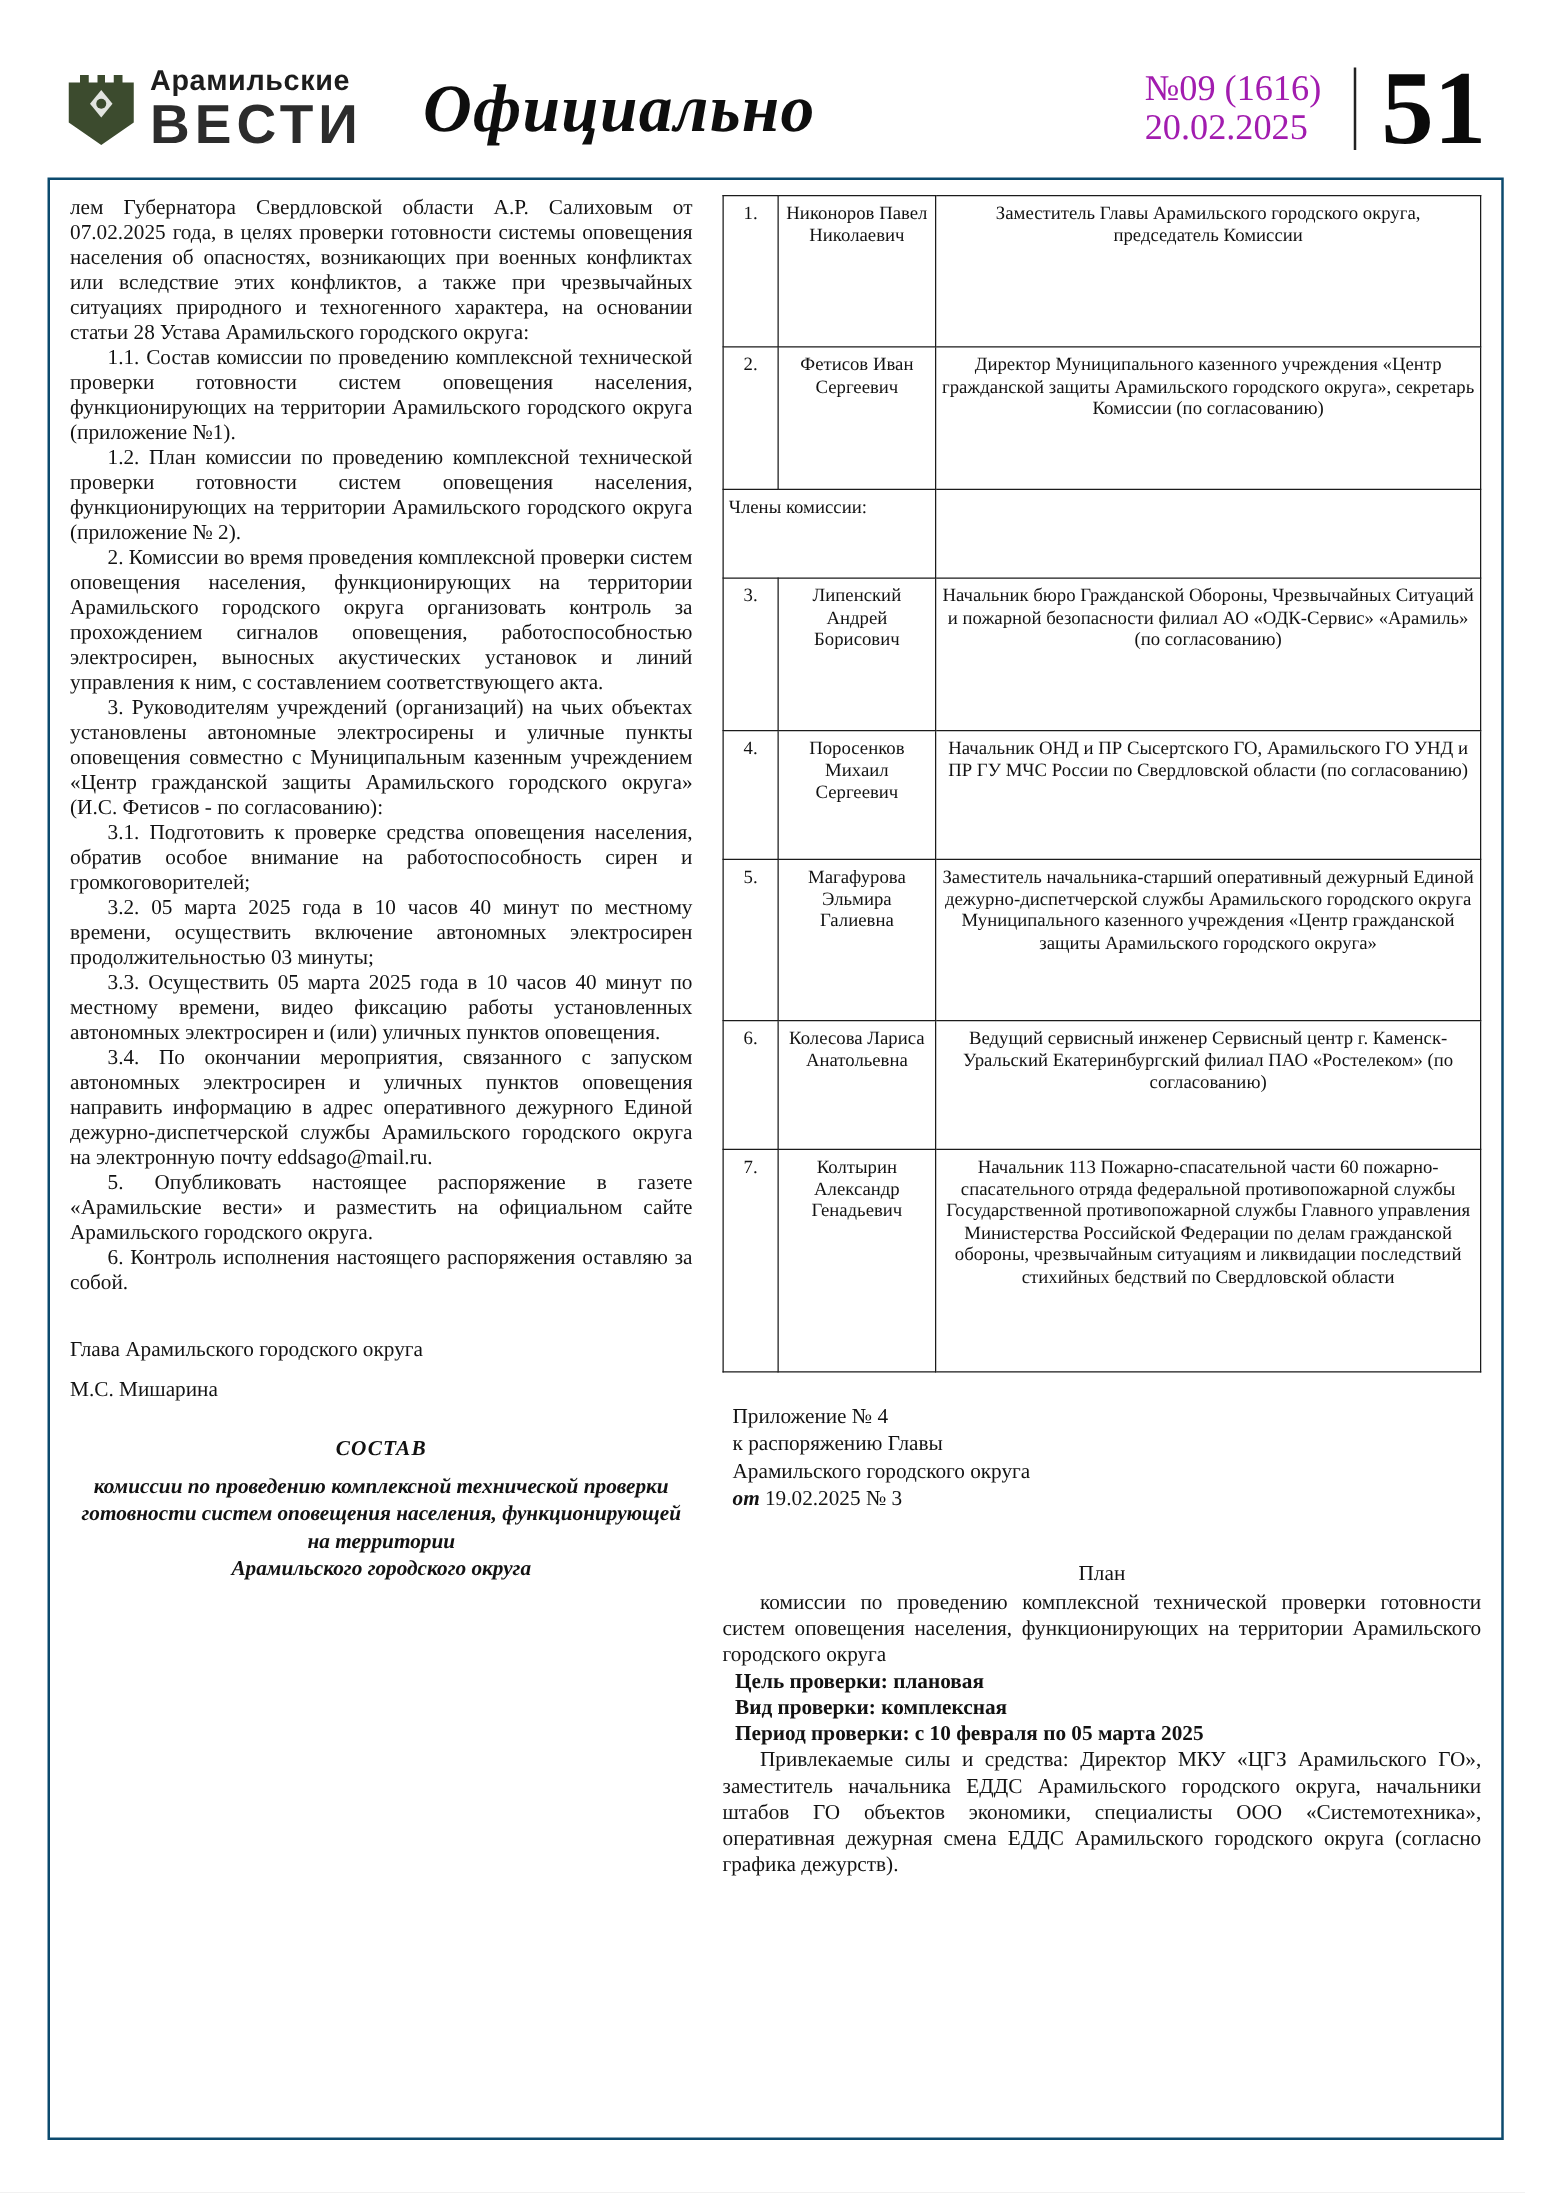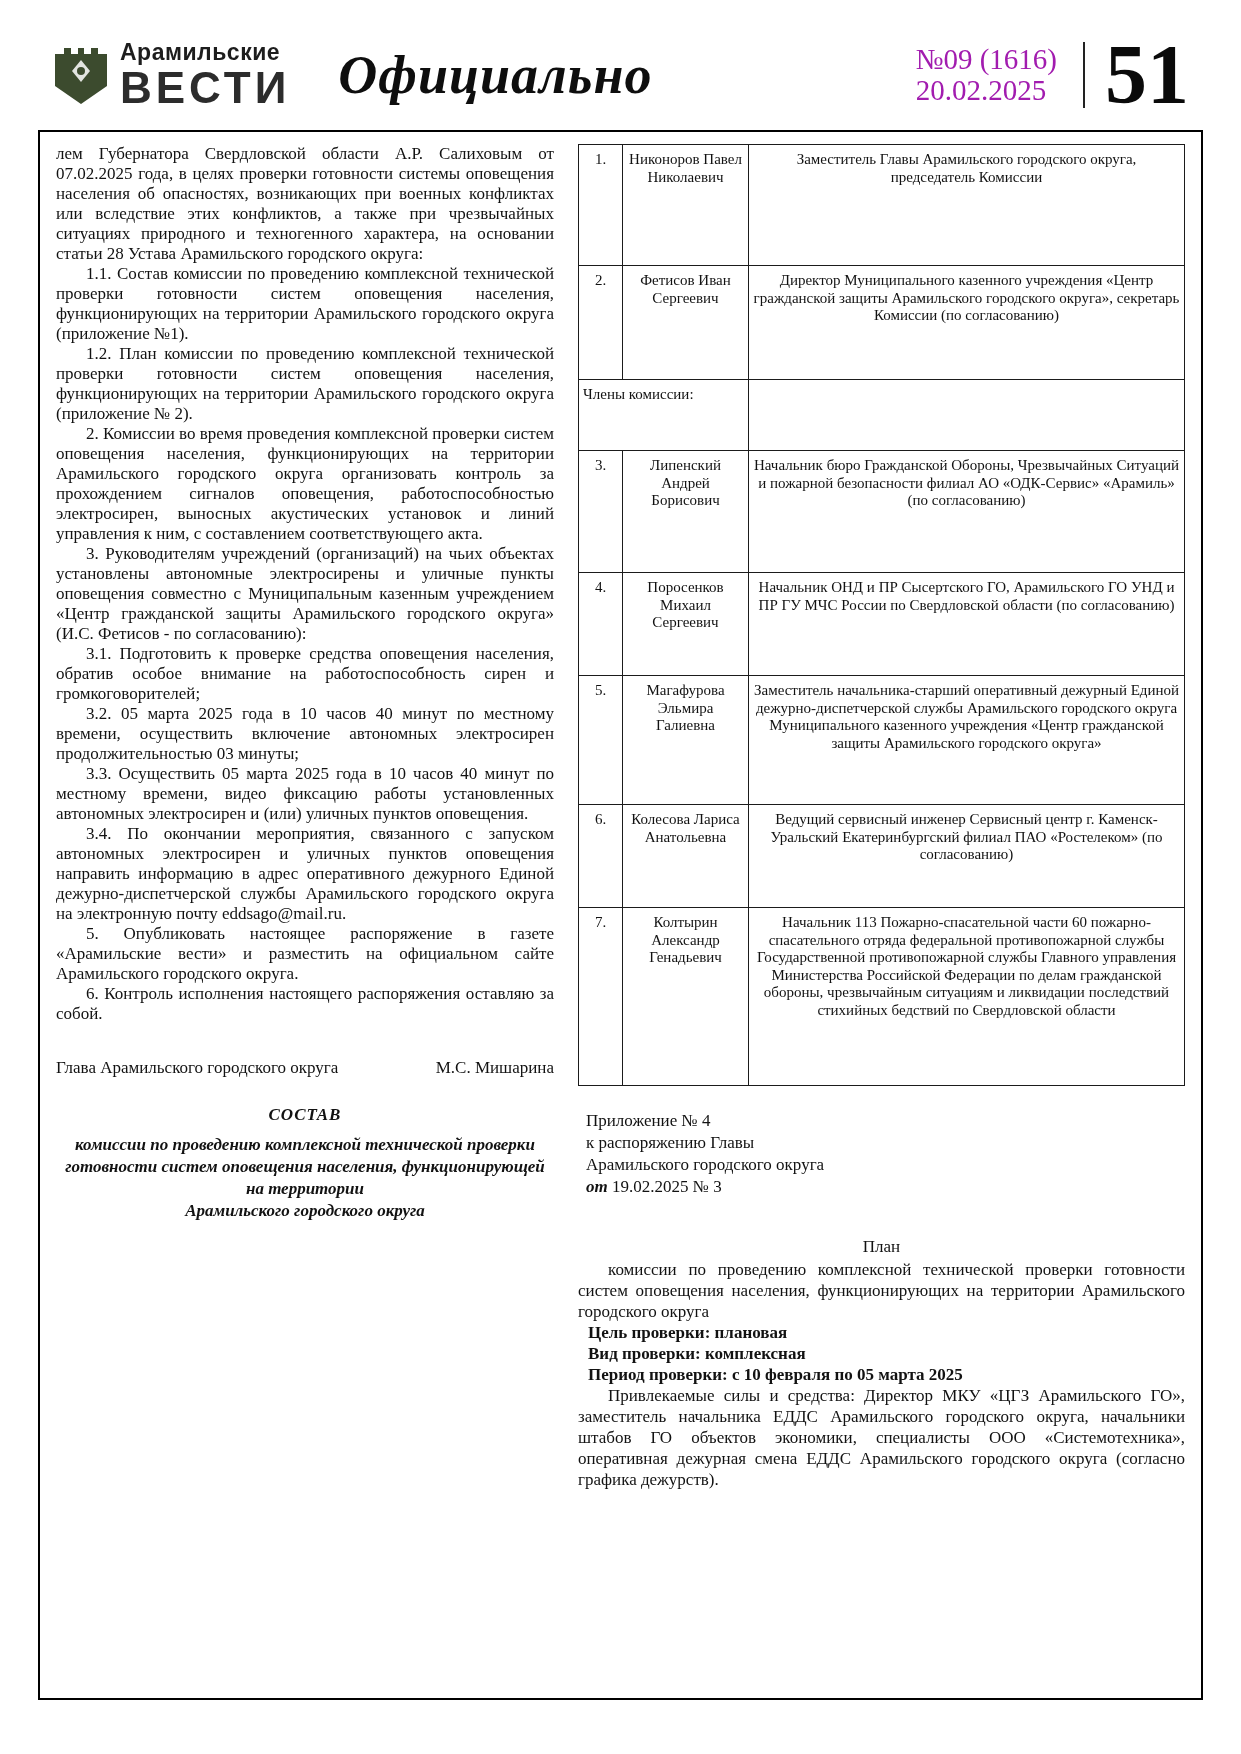--- a/index.html
+++ b/index.html
@@ -3,21 +3,21 @@
 <meta charset="utf-8">
 <style>
   * { margin:0; padding:0; box-sizing:border-box; }
   html,body { background:#e8e8e8; }
   body {
     width:1241px; height:1754px; margin:0 auto;
     font-family:"Liberation Serif", serif; color:#121212;
   }
   .page {
     width:1241px; height:1754px; background:#ffffff;
-    padding:28px 38px 38px 38px; position:relative;
+    padding:40px 38px 38px 38px; position:relative;
   }
 
   
   .masthead {
     height:102px; display:flex; align-items:center; padding:0 14px 8px 14px;
   }
   .brand { display:flex; align-items:center; gap:10px; }
   .emblem { width:58px; height:62px; flex:0 0 auto; }
   .brand-text { display:flex; flex-direction:column; line-height:1; }
   .brand-top {
@@ -32,31 +32,31 @@
     font-style:italic; font-weight:600; font-size:54px; color:#0e0e0e;
     margin-left:48px; letter-spacing:1px;
   }
   .mast-spacer { flex:1; }
   .issue-block { text-align:left; font-size:29px; line-height:31px; color:#a21caf; }
   .mast-divider { width:2px; height:66px; background:#222; margin:0 20px 0 26px; }
   .pageno { font-weight:bold; font-size:84px; line-height:84px; color:#0a0a0a; }
 
   
   .frame {
-    height:1570px; border:2px solid #000000;
+    height:1570px; border:2px solid #0c4a6e;
     padding:12px 16px; display:flex; gap:24px; overflow:hidden;justify-content:flex-end;
   }
 
   
   .col-left { width:498px; flex:0 0 auto; font-size:17px; line-height:20px; }
   .para { text-align:justify; text-indent:30px; hyphens:auto; }
   .para.noindent { text-indent:0; }
   .para.gap { margin-top:18px; }
   .signature {
-    margin-top:34px; display:flex; justify-content:space-between; gap:12px;
+    margin-top:34px; display:flex; justify-content:space-between; gap:12px;flex-direction:column;
   }
   .appendix1 { margin-top:78px; text-align:right; line-height:22px; }
   .appendix1 .ot { font-weight:bold; font-style:italic; padding-right:22px; }
   .appendix1 .dateline { padding-right:12px; }
   .sostav {
     margin-top:26px; text-align:center; font-weight:bold; font-style:italic;
     line-height:22px;
   }
   .sostav .sostav-title { margin-bottom:8px; letter-spacing:1px; }
 

